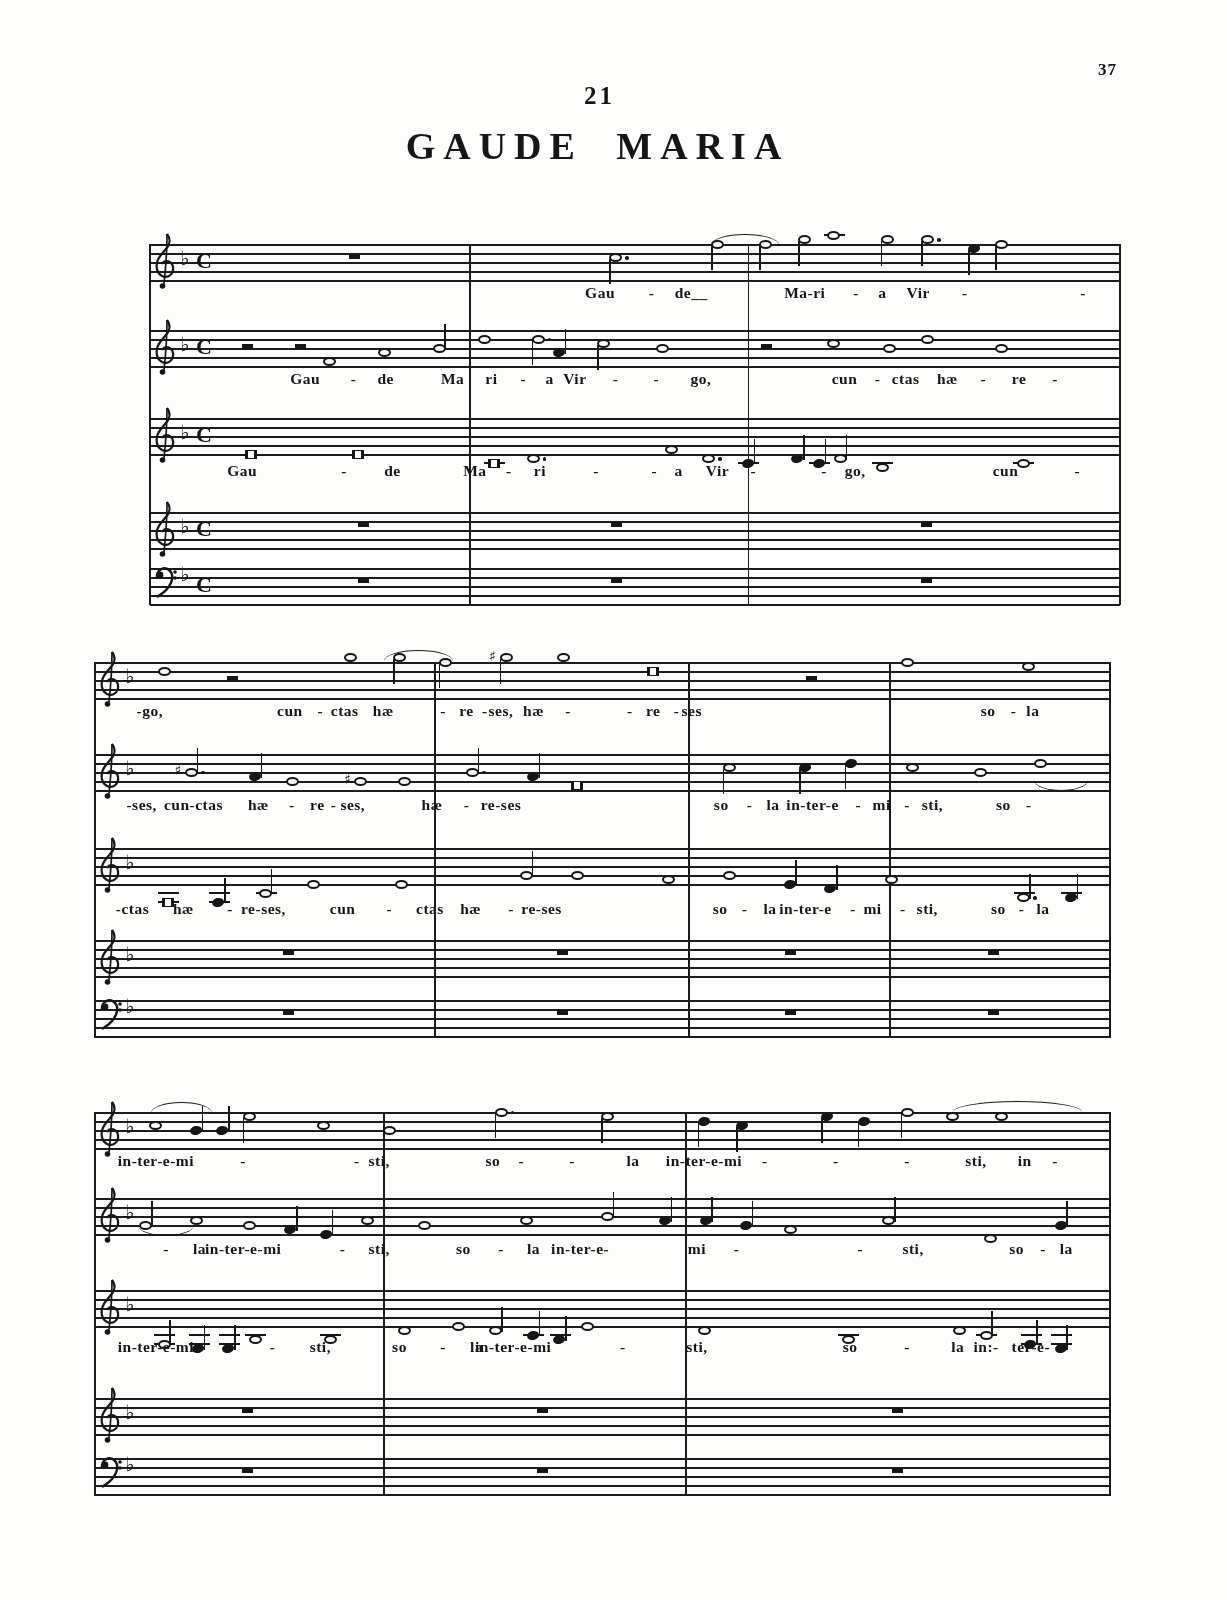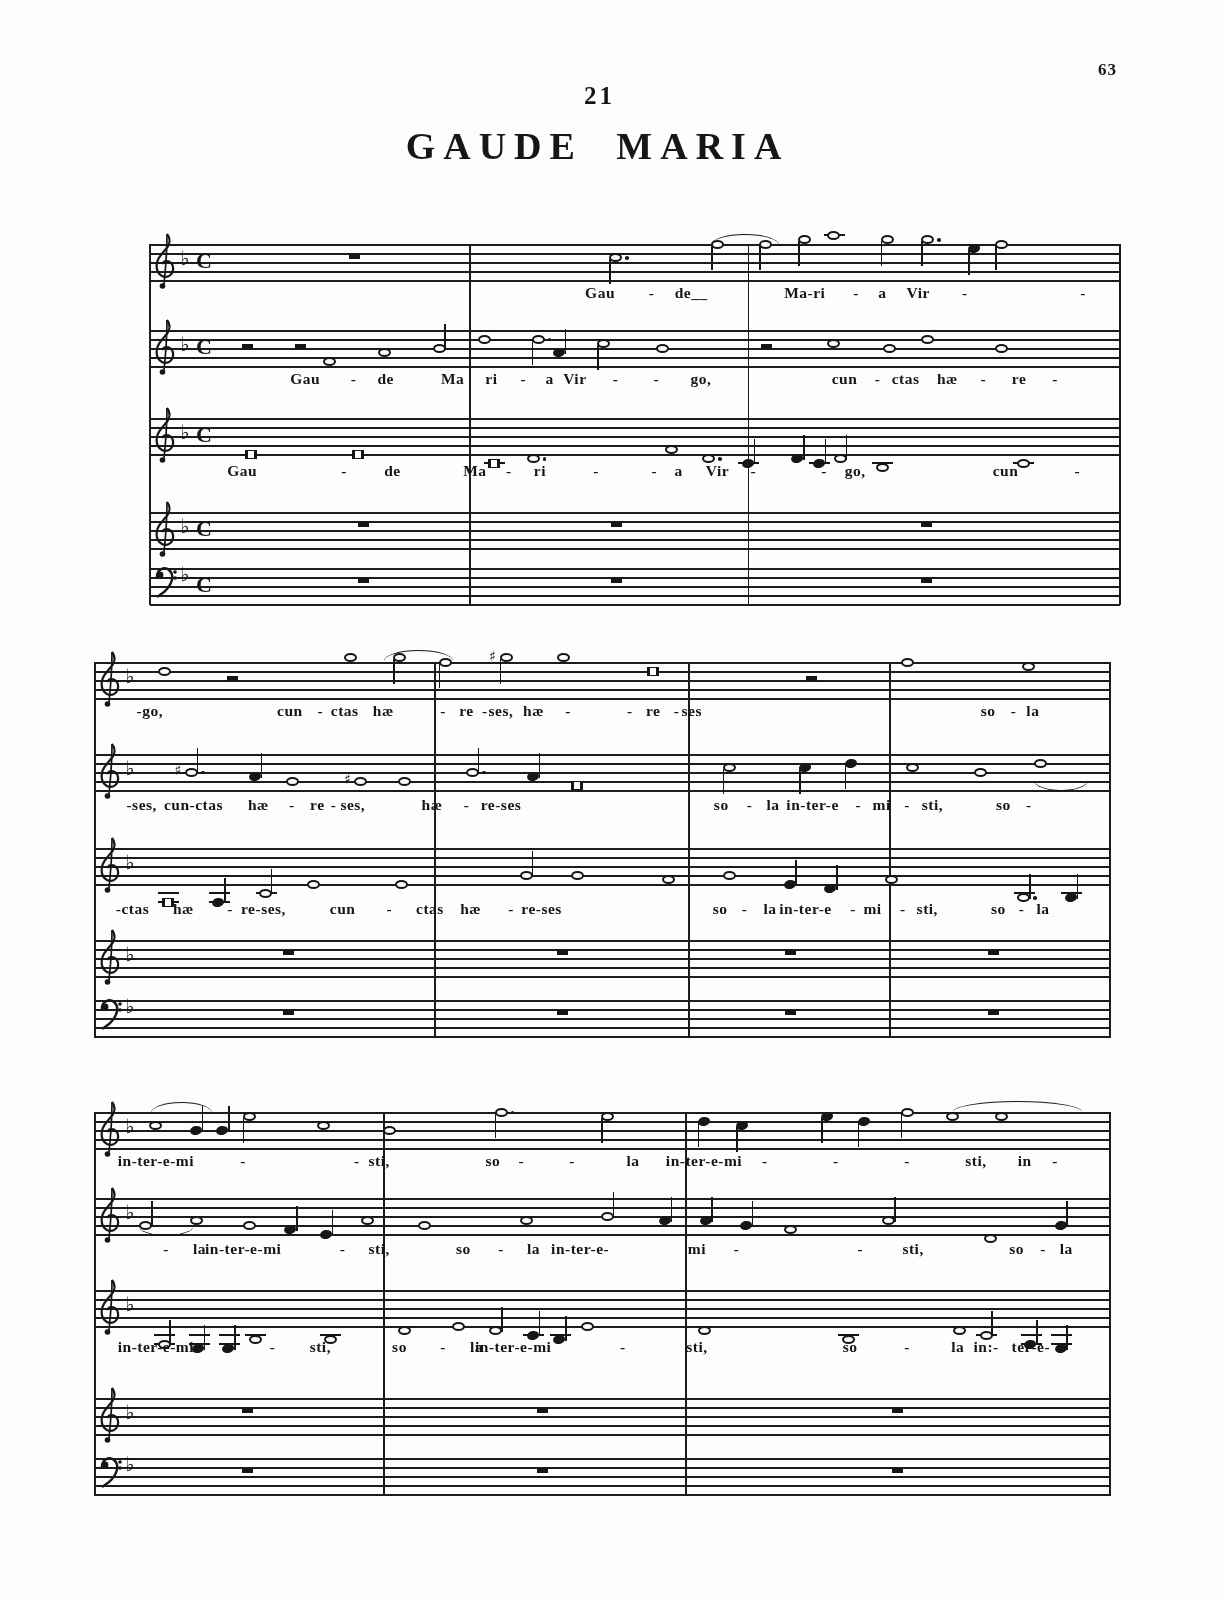--- a/index.html
+++ b/index.html
@@ -28,21 +28,21 @@
   .dot{position:absolute;width:3.6px;height:3.6px;border-radius:50%;background:#161616;}
   .acc{position:absolute;font-size:14px;font-weight:700;font-family:"DejaVu Sans",sans-serif;}
   .arc{position:absolute;height:10px;border-top:1.7px solid #161616;border-radius:50% 50% 0 0 / 100% 100% 0 0;}
   .arcb{position:absolute;height:10px;border-bottom:1.7px solid #161616;border-radius:0 0 50% 50% / 0 0 100% 100%;}
   .lyric{position:absolute;font-size:15.5px;font-weight:700;white-space:nowrap;transform:translateX(-50%);letter-spacing:0.5px;}
 </style>
 </head>
 <body>
 
 <div class="page">
-  <div class="page-num">63</div>
+  <div class="page-num">37</div>
   <div class="piece-num">21</div>
   <h1 class="title">GAUDE MARIA</h1>
   <div id="score">
       <div class="system" style="left: 150px; top: 244px; width: 970px; height: 361px;">
         <div class="bar" style="left: -0.8px;"></div>
         <div class="bar" style="left: 319.3px;"></div>
         <div class="bar" style="left: 597.69px;"></div>
         <div class="bar" style="left: 969.2px;"></div>
         <div class="staff" style="top: 0px;">
           <div class="sline" style="top: 0px;"></div>

